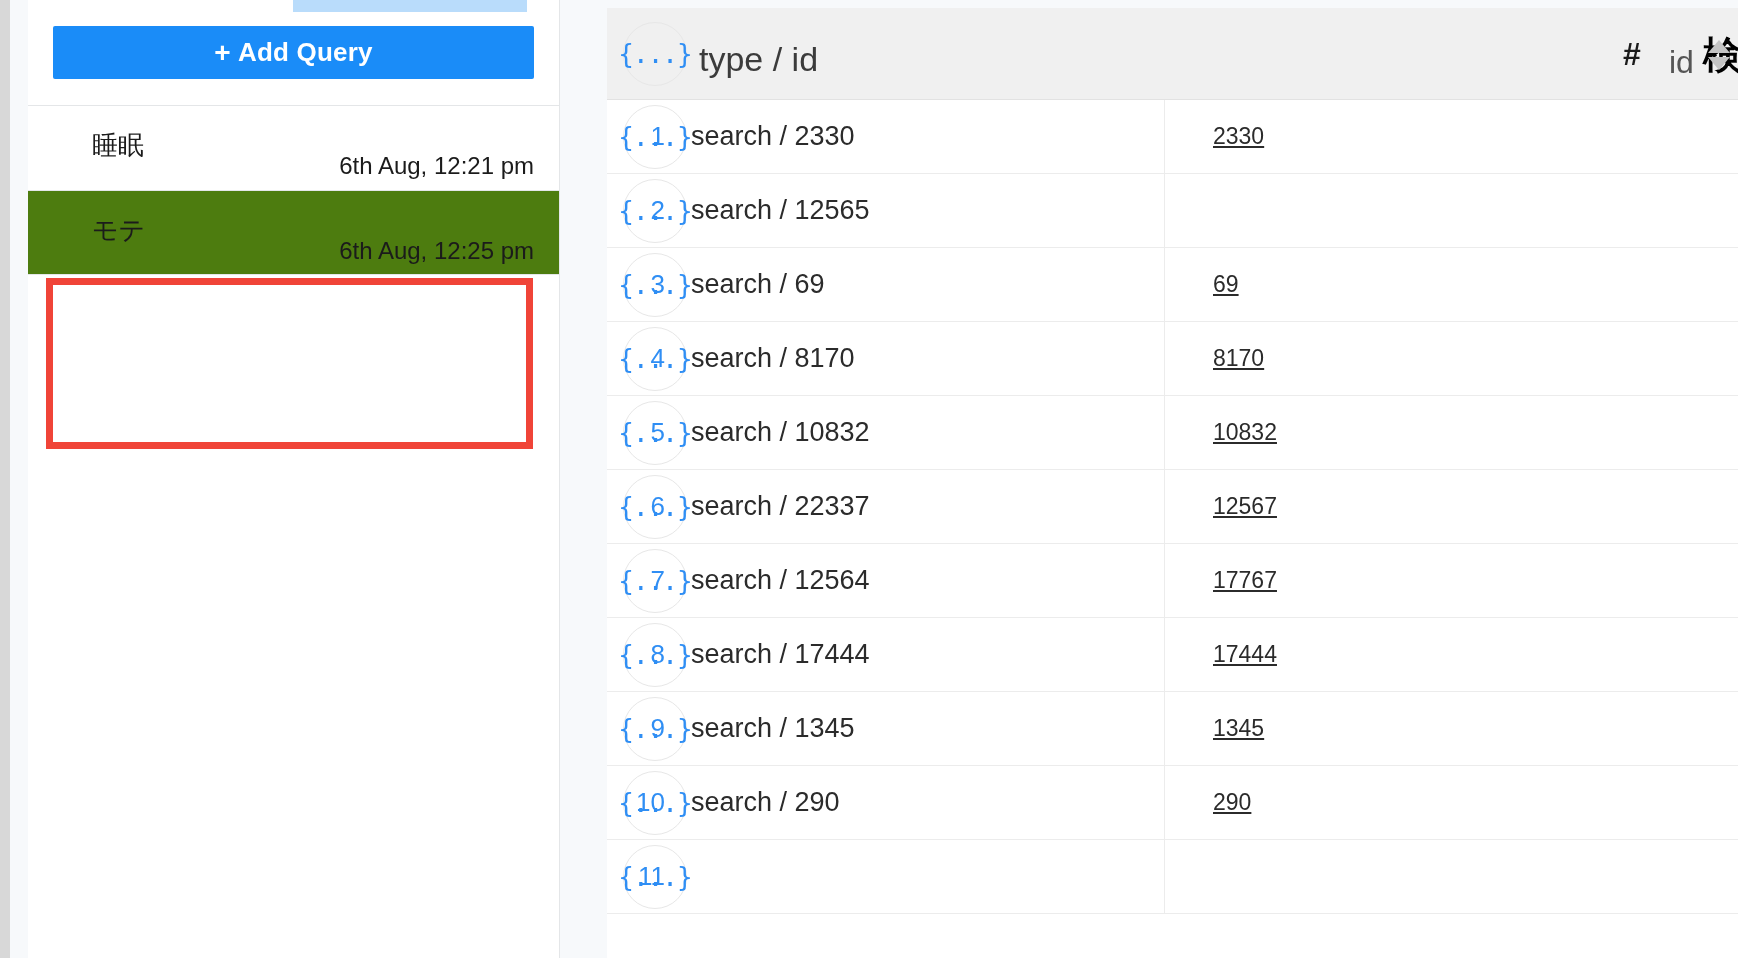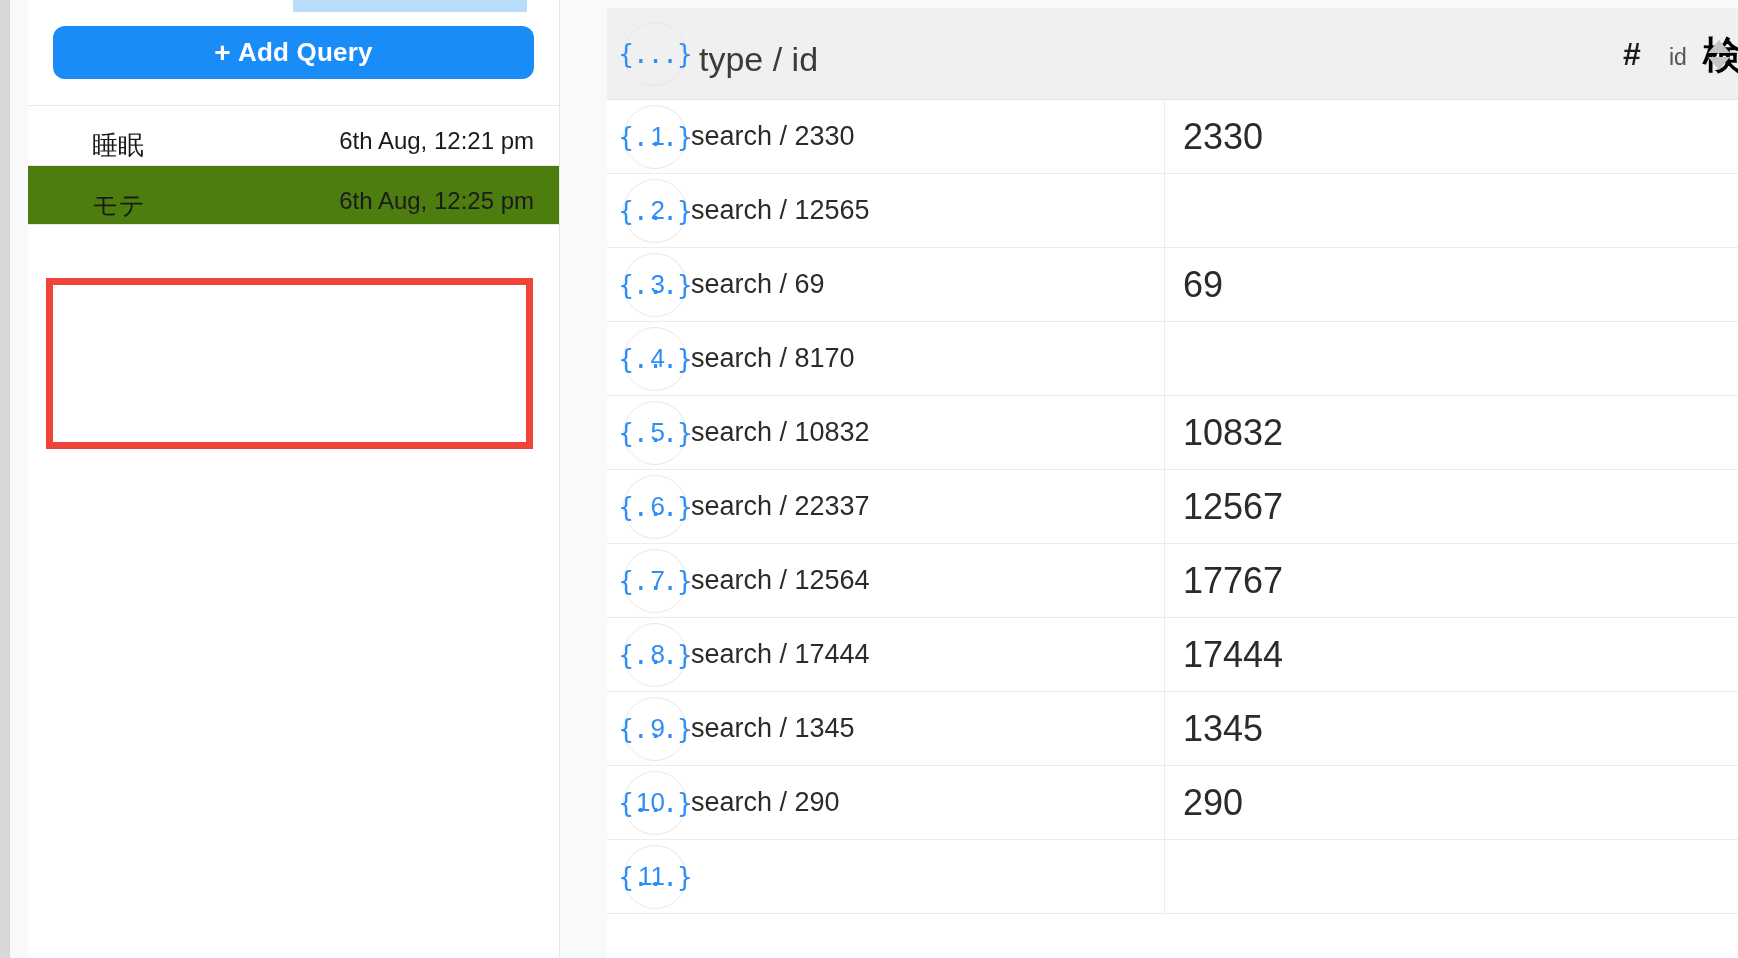--- a/index.html
+++ b/index.html
@@ -57,21 +57,21 @@
     width: 531px;
     padding: 0 25px;
   }
   .add-query-btn {
     display: block;
     width: 100%;
     height: 53px;
     background: #1a8cf8;
     color: #ffffff;
     border: none;
-    border-radius: 12px;
+    border-radius: 2px;
     font-size: 26px;
     font-weight: 700;
     letter-spacing: 0.2px;
     cursor: pointer;
     font-family: "Liberation Sans", sans-serif;
     line-height: 53px;
     text-align: center;
   }
   .add-query-btn .plus {
     font-weight: 900;
@@ -80,21 +80,21 @@
     vertical-align: -1px;
   }
 
   .query-list {
     position: absolute;
     left: 0; top: 105px;
     width: 531px;
   }
   .query-item {
     position: relative;
-    height: 60px;
+    height: 85px;
     padding: 8px 25px;
     border-top: 1px solid #e4e6e8;
     background: #ffffff;
     cursor: pointer;
   }
   .query-item.selected {
     background: #4d7c0f;
   }
   .query-title {
     position: absolute;
@@ -196,21 +196,21 @@
   .hash-icon {
     position: absolute;
     left: 458px; top: 28px;
     font-size: 32px;
     font-weight: 700;
     color: #1b1b1b;
   }
   .th-id-label {
     position: absolute;
     left: 504px; top: 36px;
-    font-size: 23px;
+    font-size: 32px;
     color: #555555;
   }
   .annotation {
     position: absolute;
     left: 538px; top: 22px;
     font-size: 38px;
     font-weight: 700;
     color: #000000;
     white-space: nowrap;
     font-family: "DejaVu Sans", "Liberation Sans", sans-serif;
@@ -271,27 +271,28 @@
     position: absolute;
     left: 84px; top: 0;
     height: 100%;
     display: flex;
     align-items: center;
     font-size: 27px;
     color: #2b2b2b;
   }
   .cell-id {
     position: absolute;
-    left: 558px; top: 0;
+    left: 588px; top: 0;
     right: 0; height: 100%;
     display: flex;
     align-items: center;
     padding-left: 18px;
-    font-size: 36px;
+    font-size: 23px;
     color: #2b2b2b;
+    text-decoration: underline;
   }
 </style>
 </head>
 <body>
 
 <div id="app">
 
   <div class="left-gutter"></div>
   <div class="left-gutter-inner"></div>
 
@@ -375,20 +376,21 @@
         </div>
         <div class="cell-id">69</div>
       </div>
 
       <div class="trow">
         <div class="cell-type">
           <div class="row-num">4</div>
           <div class="brace-icon">{...}</div>
           <div class="type-text">search / 8170</div>
         </div>
+        <div class="cell-id">8170</div>
       </div>
 
       <div class="trow">
         <div class="cell-type">
           <div class="row-num">5</div>
           <div class="brace-icon">{...}</div>
           <div class="type-text">search / 10832</div>
         </div>
         <div class="cell-id">10832</div>
       </div>

